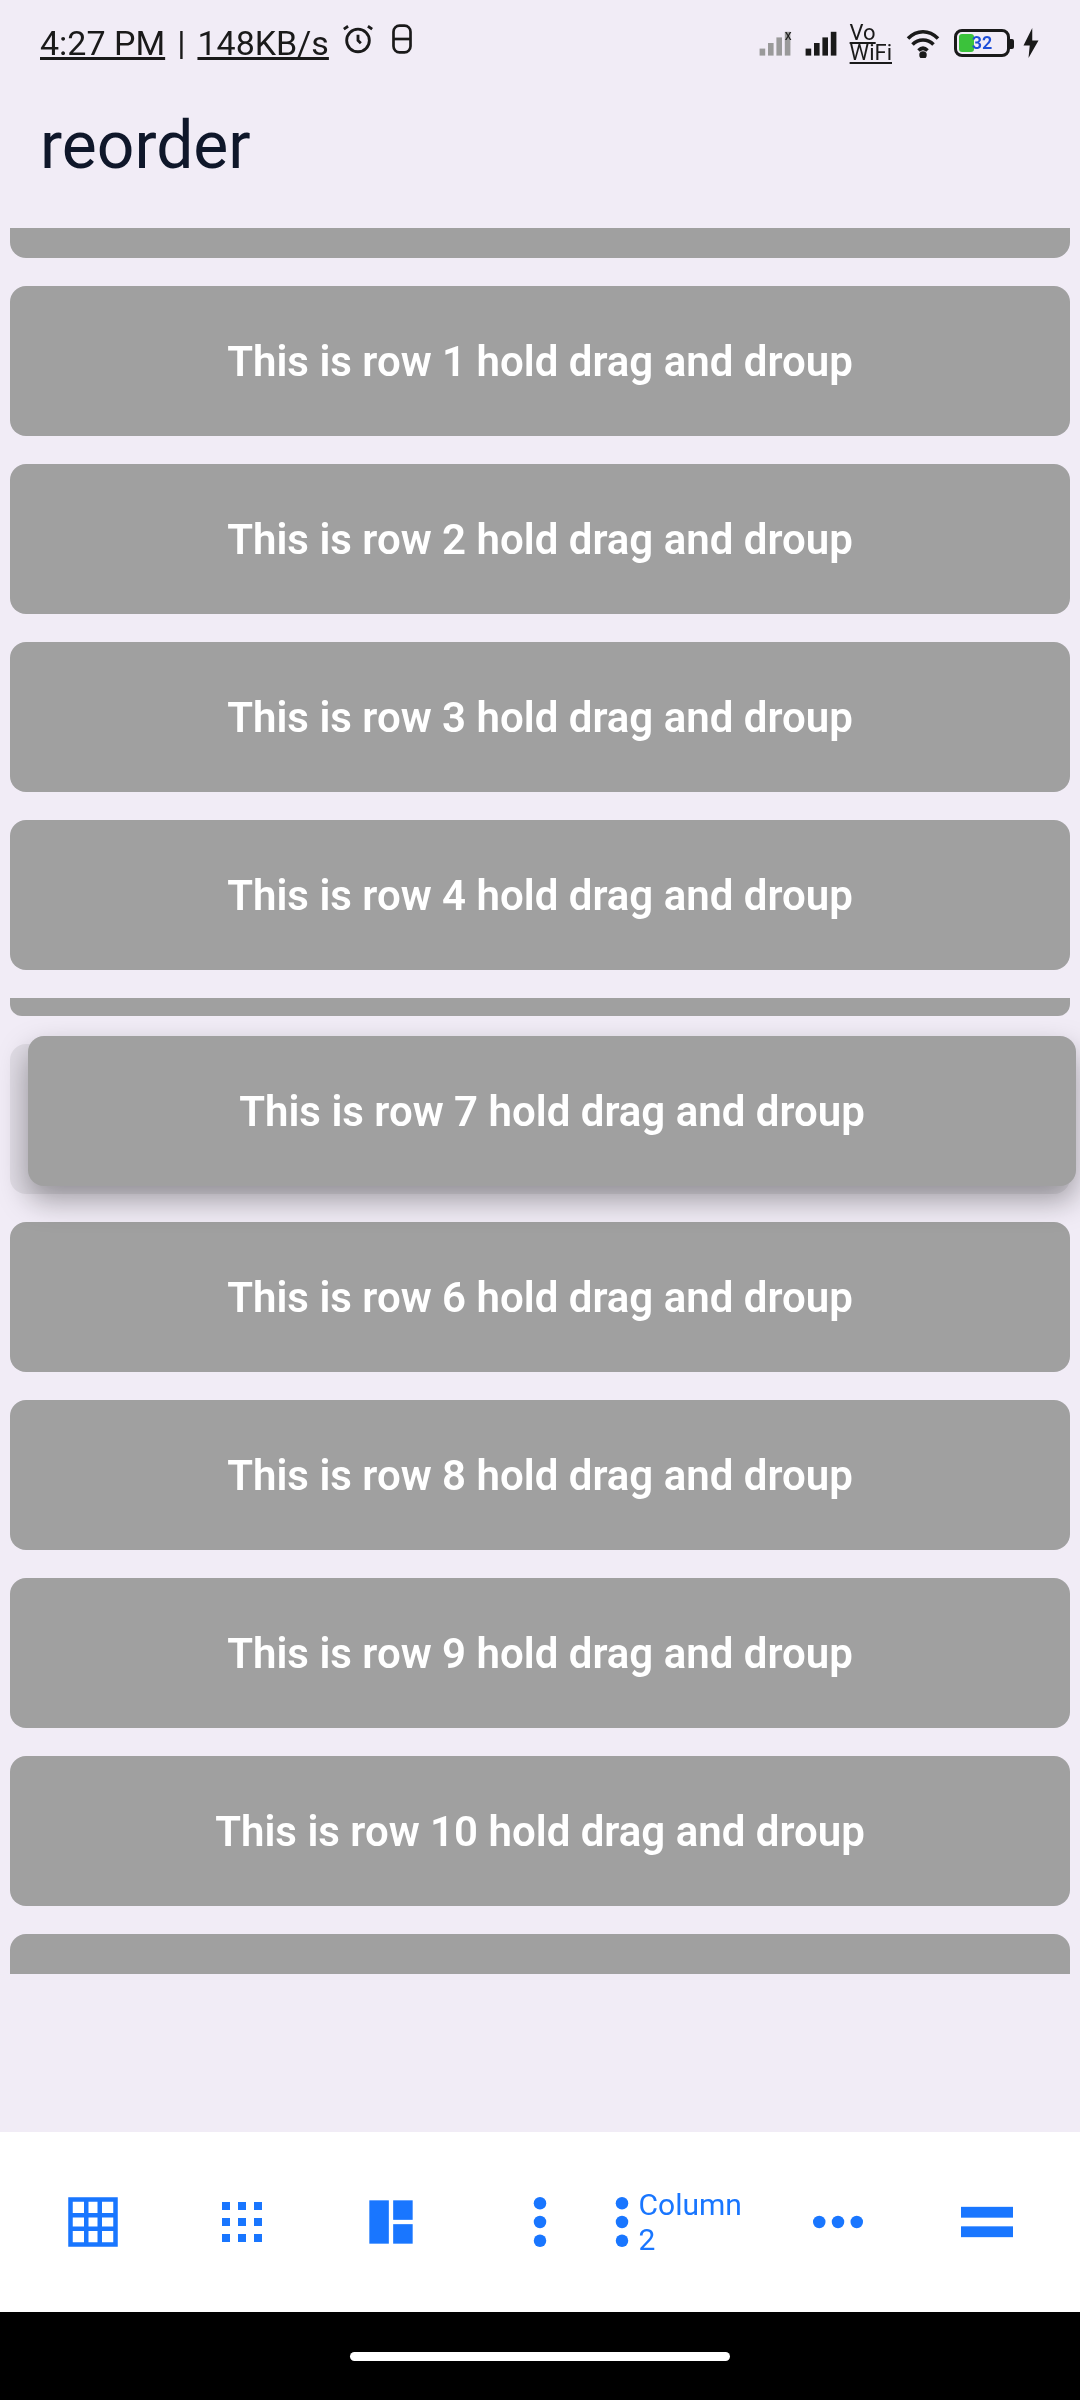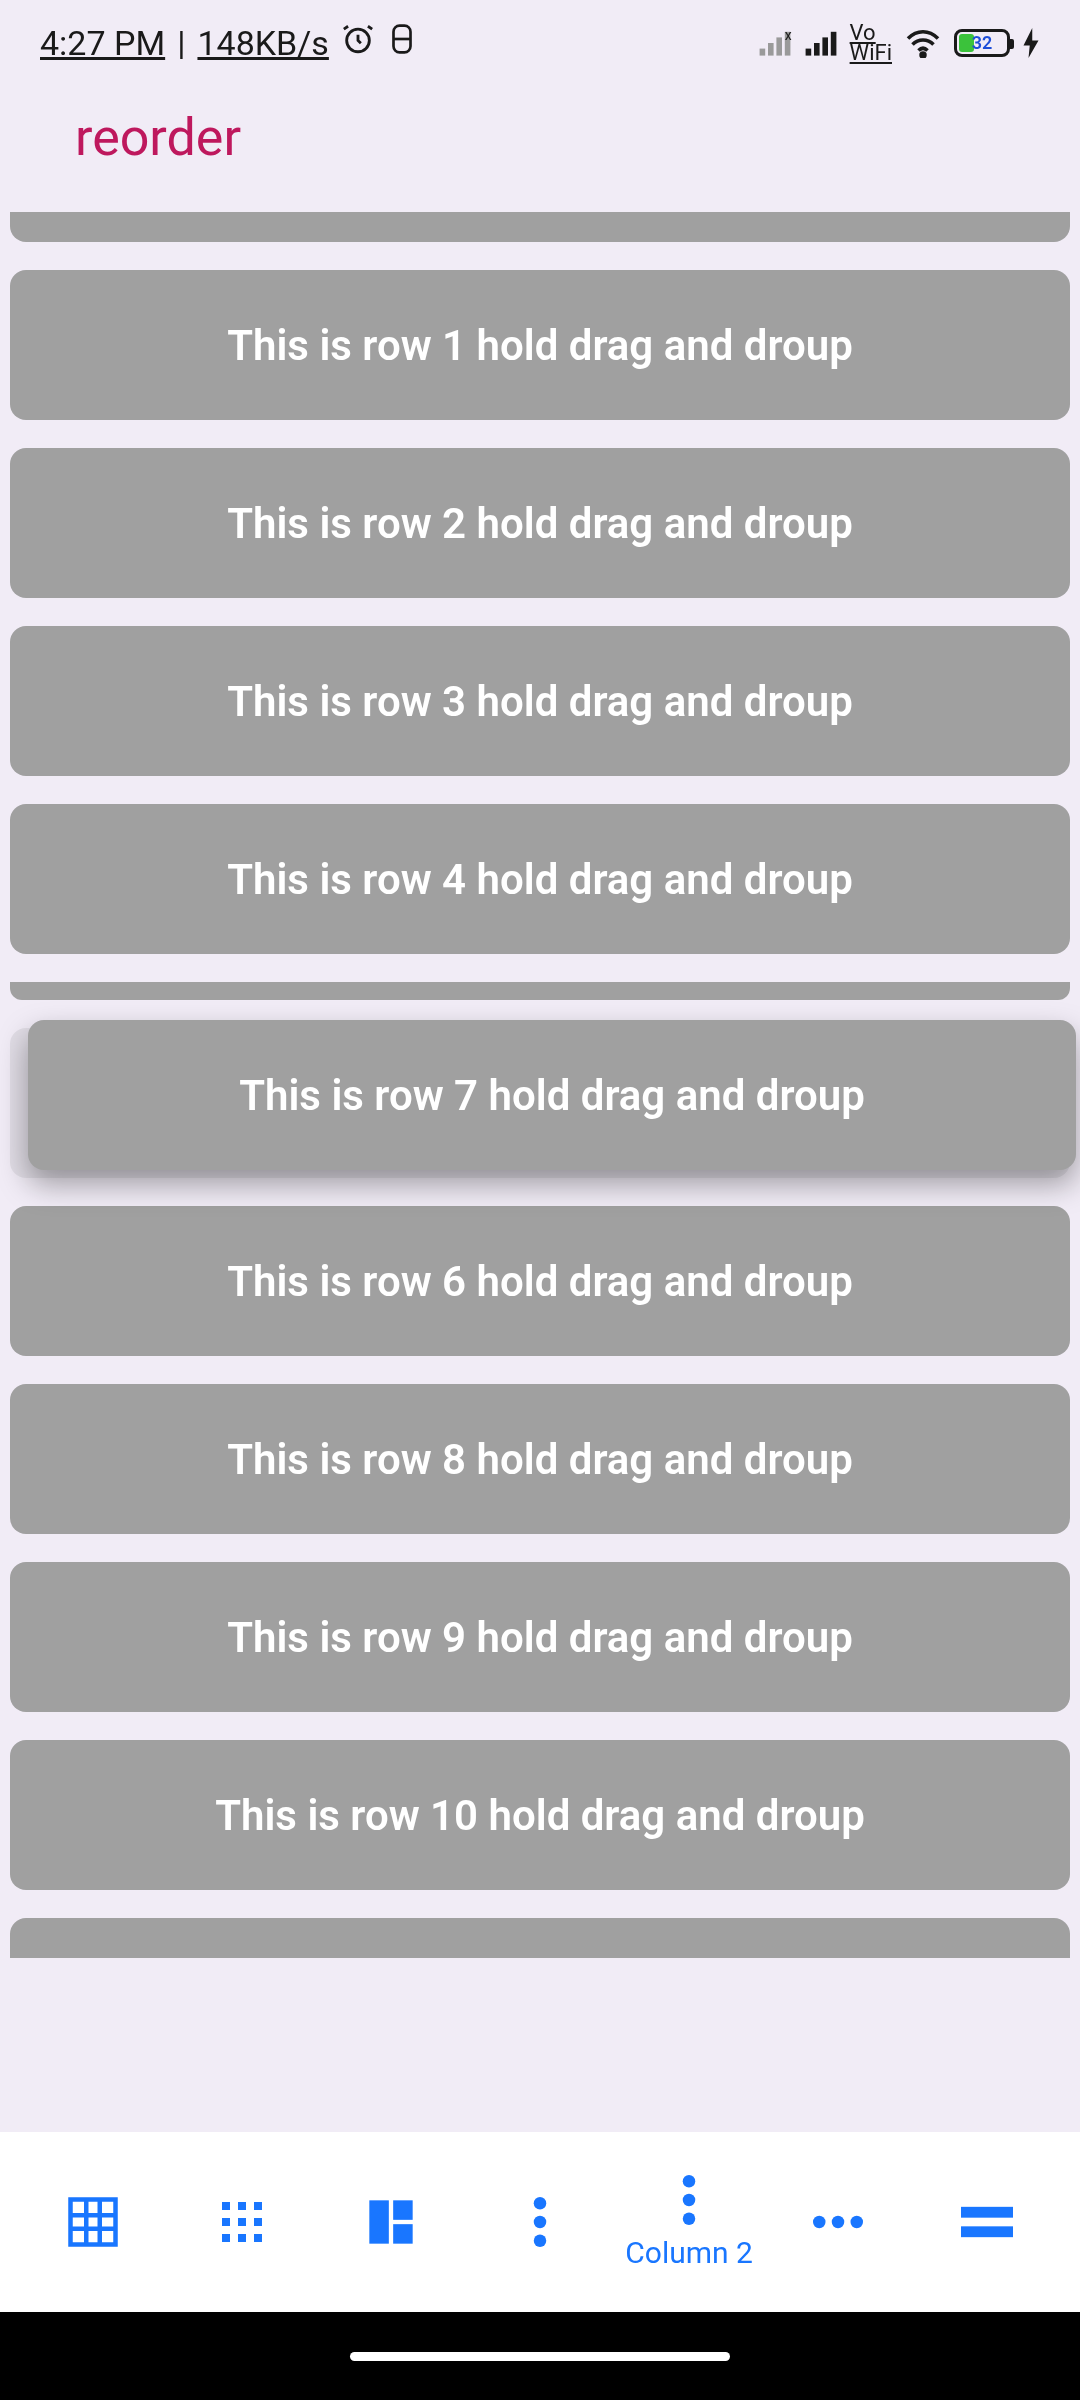--- a/index.html
+++ b/index.html
@@ -60,23 +60,22 @@
     font-size: 18px; font-weight: 600;
     color: #1d4ed8;
   }
   .vo-wifi { font-size: 22px; line-height: 0.9; text-align: left; }
 
   
   .app-bar {
     padding: 22px 40px 44px;
   }
   .app-title {
-    font-size: 52px;
-    color: #be185d;
-    margin-left: 35px;
+    font-size: 66px;
+    color: #0f172a;
   }
 
   
   .list-area {
     position: relative;
     padding: 0 10px;
   }
   .row {
     background: #a0a0a0;
     border-radius: 16px;
@@ -131,21 +130,21 @@
     height: 180px;
     background: #fff;
     display: flex;
     align-items: center;
     justify-content: space-around;
     padding: 0 18px;
   }
   .nav-item {
     flex: 1;
     display: flex;
-    flex-direction: column;
+    flex-direction: row;
     align-items: center;
     justify-content: center;
     gap: 10px;
     color: #1976ff;
     font-size: 28px;
     height: 100%;
   }
   .nav-item svg { display: block; }
   .nav-label { font-size: 30px; }
 

